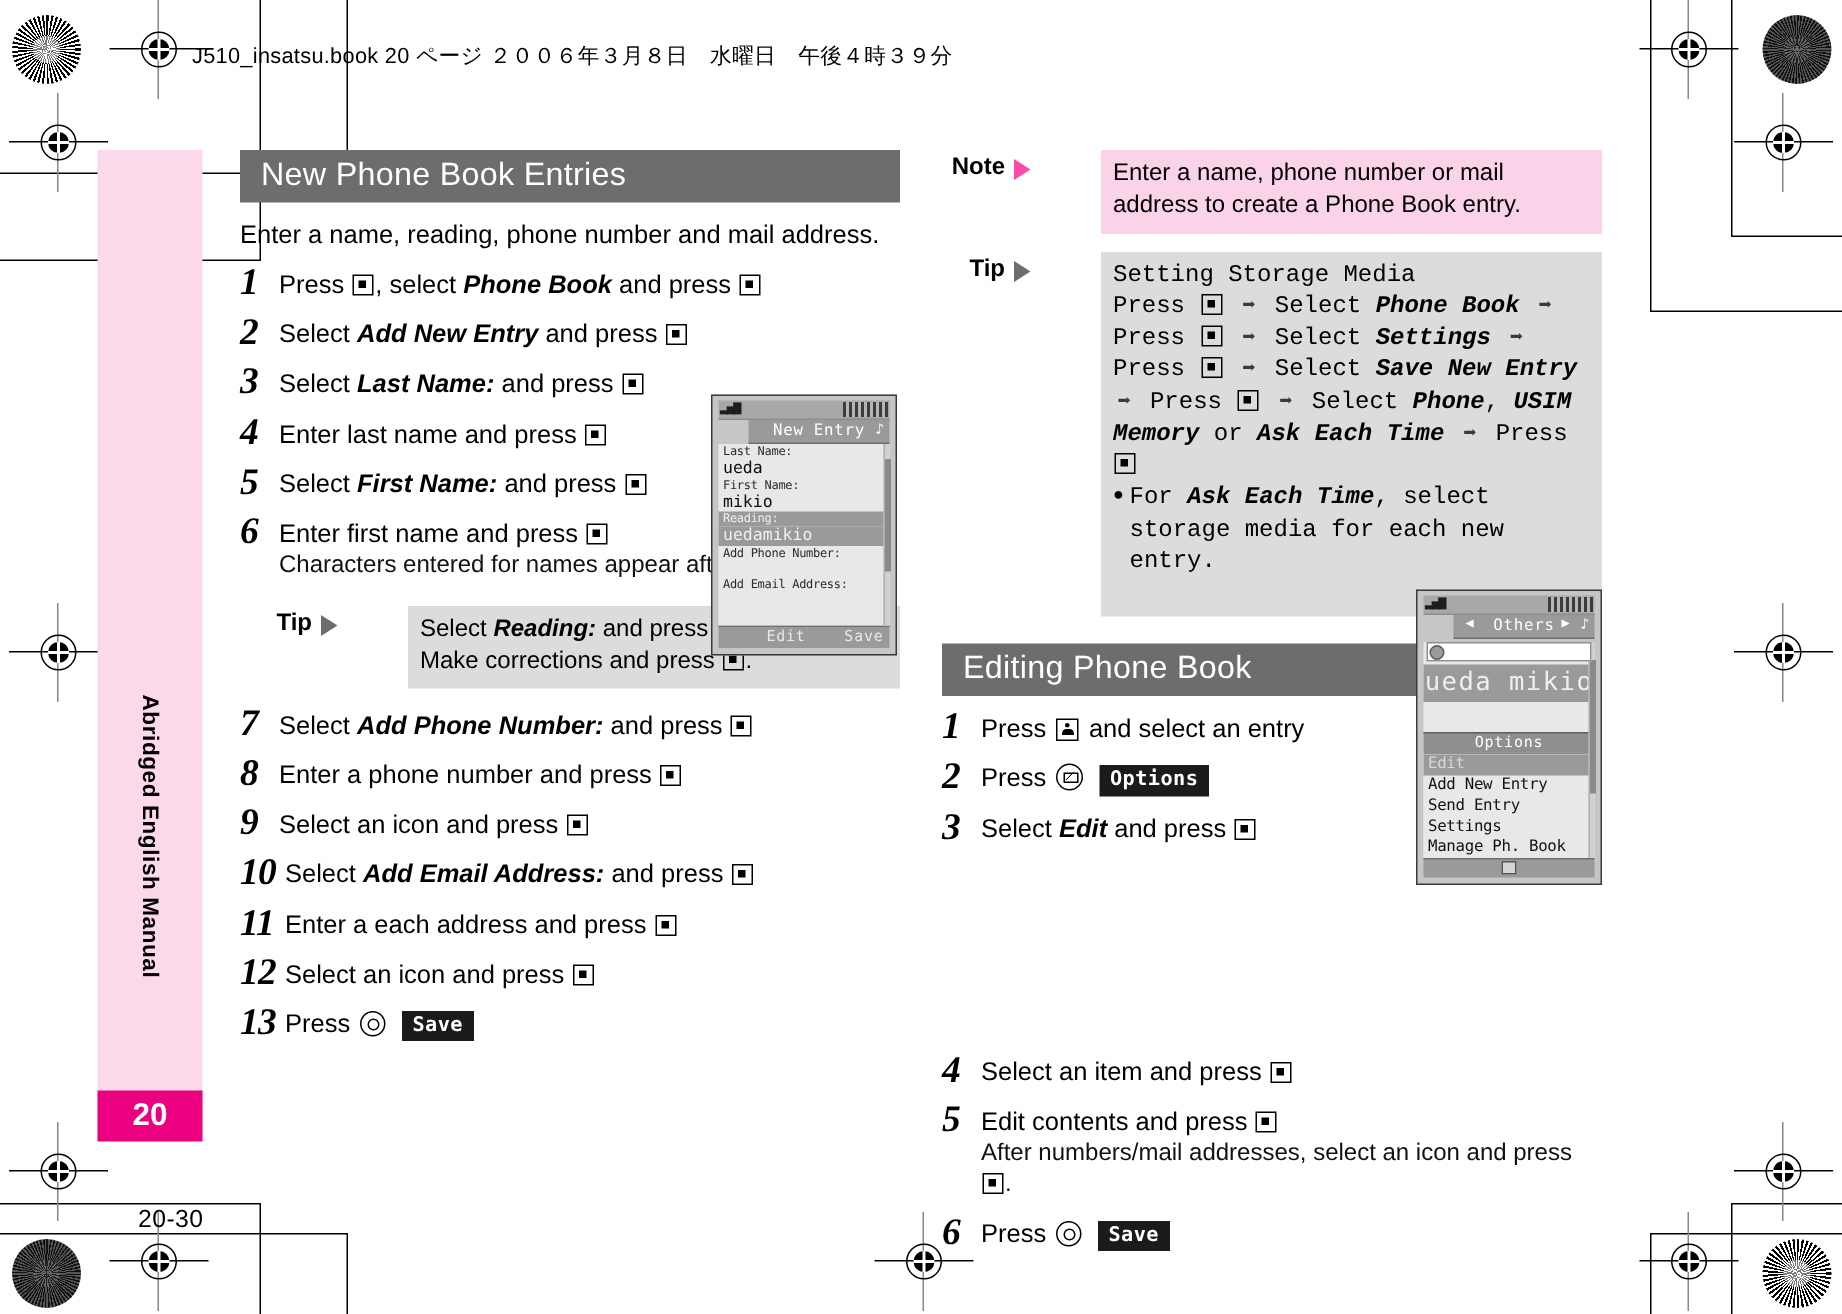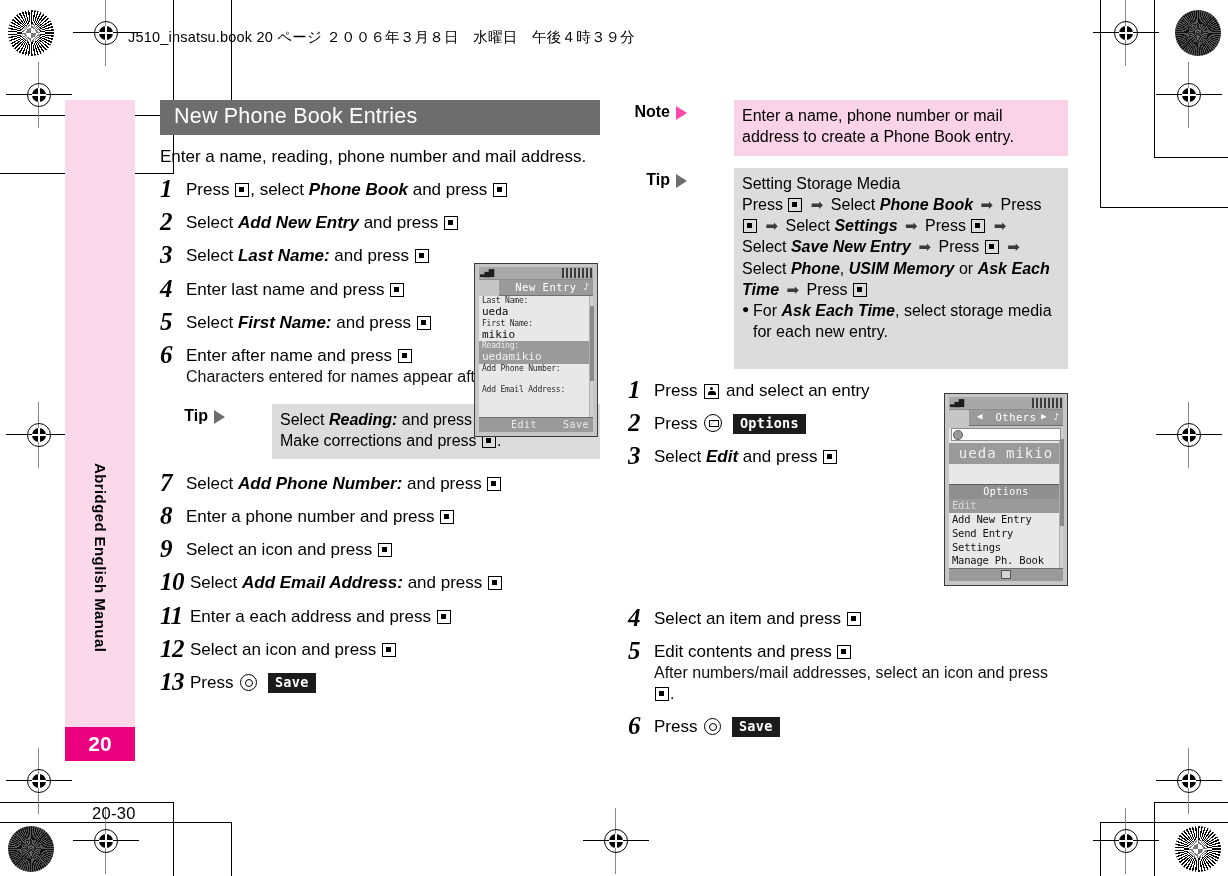--- a/index.html
+++ b/index.html
@@ -211,21 +211,21 @@
   .ph-scroll i { position:absolute; left:0; top:8%; width:4px; height:62%; background:#8a8a8a; display:block; }
   .ph-search {
     background:#ffffff; border:1px solid #8f8f8f; margin:2px 2px 2px 2px; height:13px;
     position:relative;
   }
   .ph-search .clk {
     position:absolute; left:1px; top:1px; width:10px; height:10px; border-radius:50%;
     background:#9a9a9a; border:1px solid #5a5a5a;
   }
   .ph-entry {
-    background:#9a9a9a; color:#efefef; font-size:14px; text-align:center;
+    background:#9a9a9a; color:#efefef; font-size:17px; text-align:center;
     padding:2px 0 3px 0; letter-spacing:1px;
   }
   .ph-optbar {
     background:#8f8f8f; color:#fff; font-size:10px; text-align:center;
     padding:1px 0 2px 0; margin-top:9px; border-top:1px solid #5f5f5f; letter-spacing:0.5px;
   }
   .ph-list { background:#e8e8e8; }
   .ph-item { font-size:10.5px; color:#111; padding:0 3px; line-height:1.32; letter-spacing:-0.2px;}
   .ph-item.sel { background:#9a9a9a; color:#d8d8d8; }
 </style>
@@ -380,21 +380,21 @@
         <span>Select</span>
         <em class="b">First Name:</em>
         <span>and press</span>
         <span class="key-sq"></span>
       </div>
     </li>
 
     <li class="step">
       <div class="step-num">6</div>
       <div class="step-body">
-        <span>Enter after name and press</span>
+        <span>Enter first name and press</span>
         <span class="key-sq"></span>
         <div class="step-sub">
           <span>Characters entered for names appear after</span>
           <em class="b">Reading:</em><span>.</span>
         </div>
       </div>
     </li>
   </ol>
 
   <div class="callout tip" style="margin-top:16px;">
@@ -512,21 +512,21 @@
         <div class="tri"></div>
       </div>
     <div class="callout-body">Enter a name, phone number or mail address to create a Phone Book entry.</div>
   </div>
 
   <div class="callout tip" style="margin-top:12px;">
     <div class="callout-label" style="width:42px;">Tip</div>
     <div class="callout-tri">
         <div class="tri gray"></div>
       </div>
-    <div class="callout-body" style="padding-bottom:26px;">
+    <div class="callout-body" style="padding-bottom:26px;font-family:Liberation Mono, monospace;">
       <div>Setting Storage Media</div>
       <div>
         <span>Press</span>
         <span class="key-sq"></span>
         <span class="arrow-k">➡</span>
         <span>Select</span>
         <em class="b">Phone Book</em>
         <span class="arrow-k">➡</span>
         <span>Press</span>
         <span class="key-sq"></span>
@@ -555,20 +555,21 @@
       <div class="bullet">
         <span class="dot">●</span>
         <span>
           <span>For</span>
           <em class="b">Ask Each Time</em><span>, select storage media for each new entry.</span>
         </span>
       </div>
     </div>
   </div>
 
+  <div class="sec-head" style="margin-top:18px;">Editing Phone Book</div>
 
   <ol class="steps">
     <li class="step">
       <div class="step-num">1</div>
       <div class="step-body">
         <span>Press</span>
         <span class="key-pb"></span>
         <span>and select an entry</span>
       </div>
     </li>

